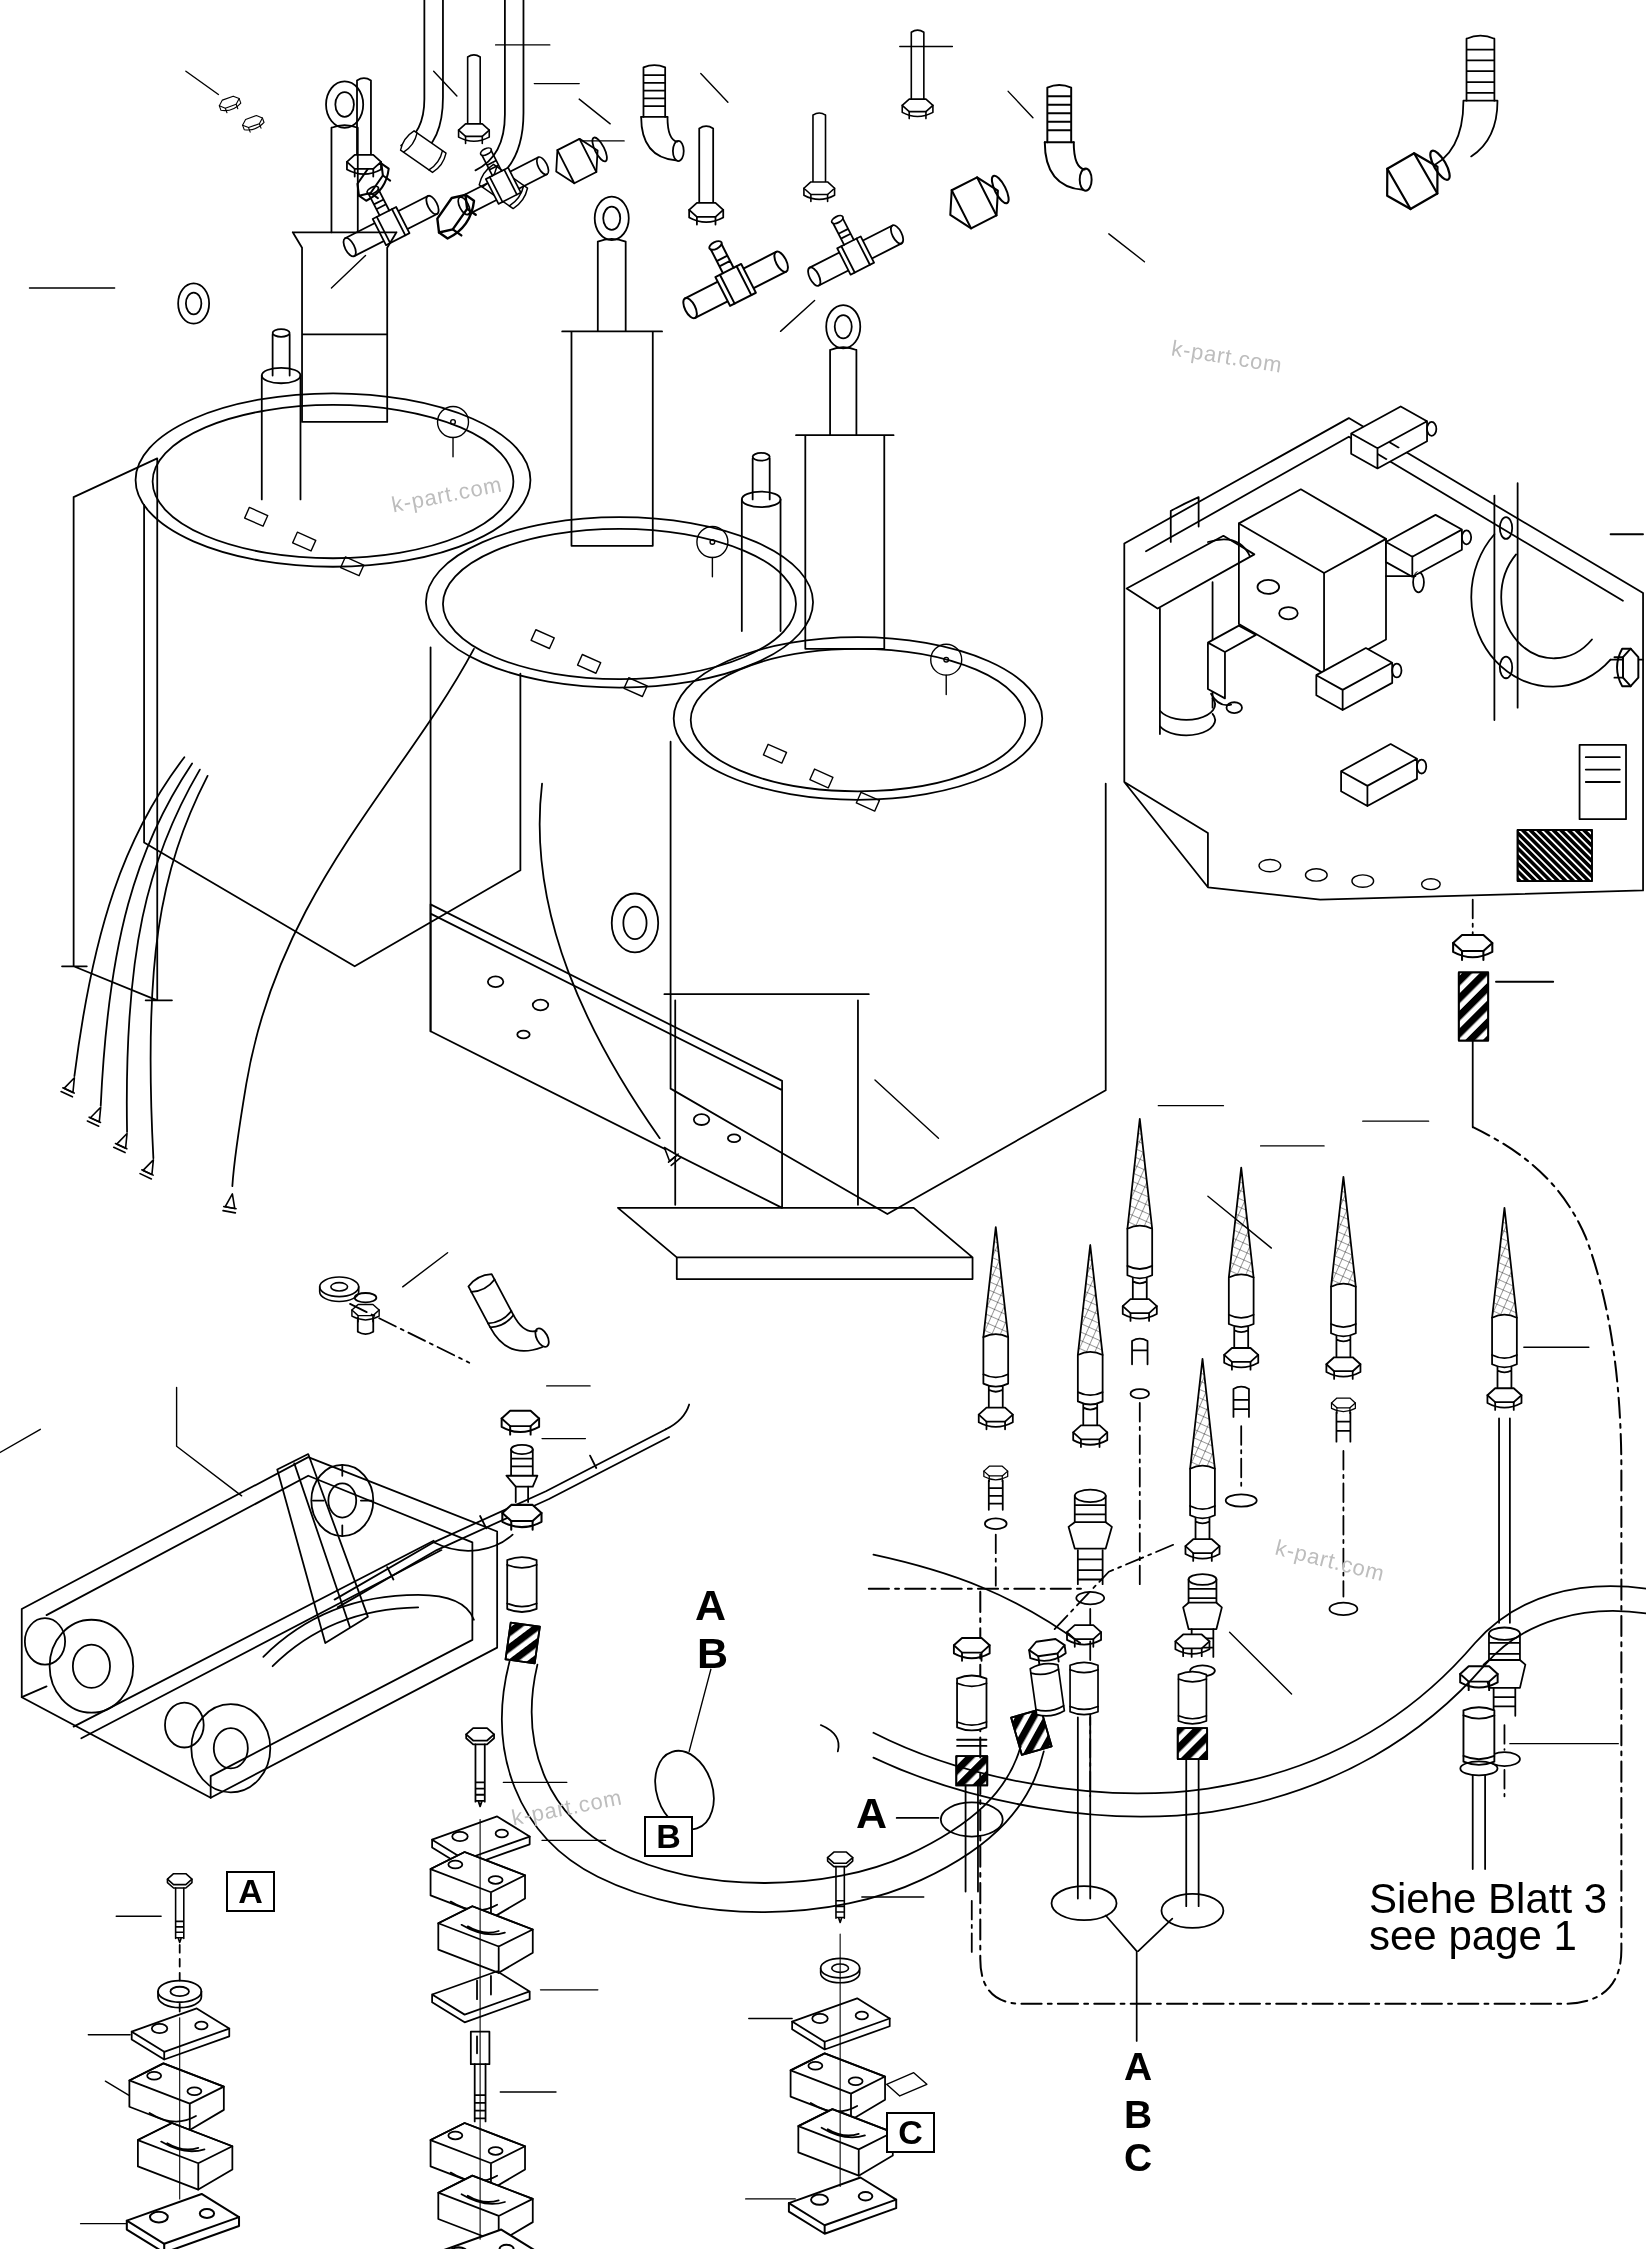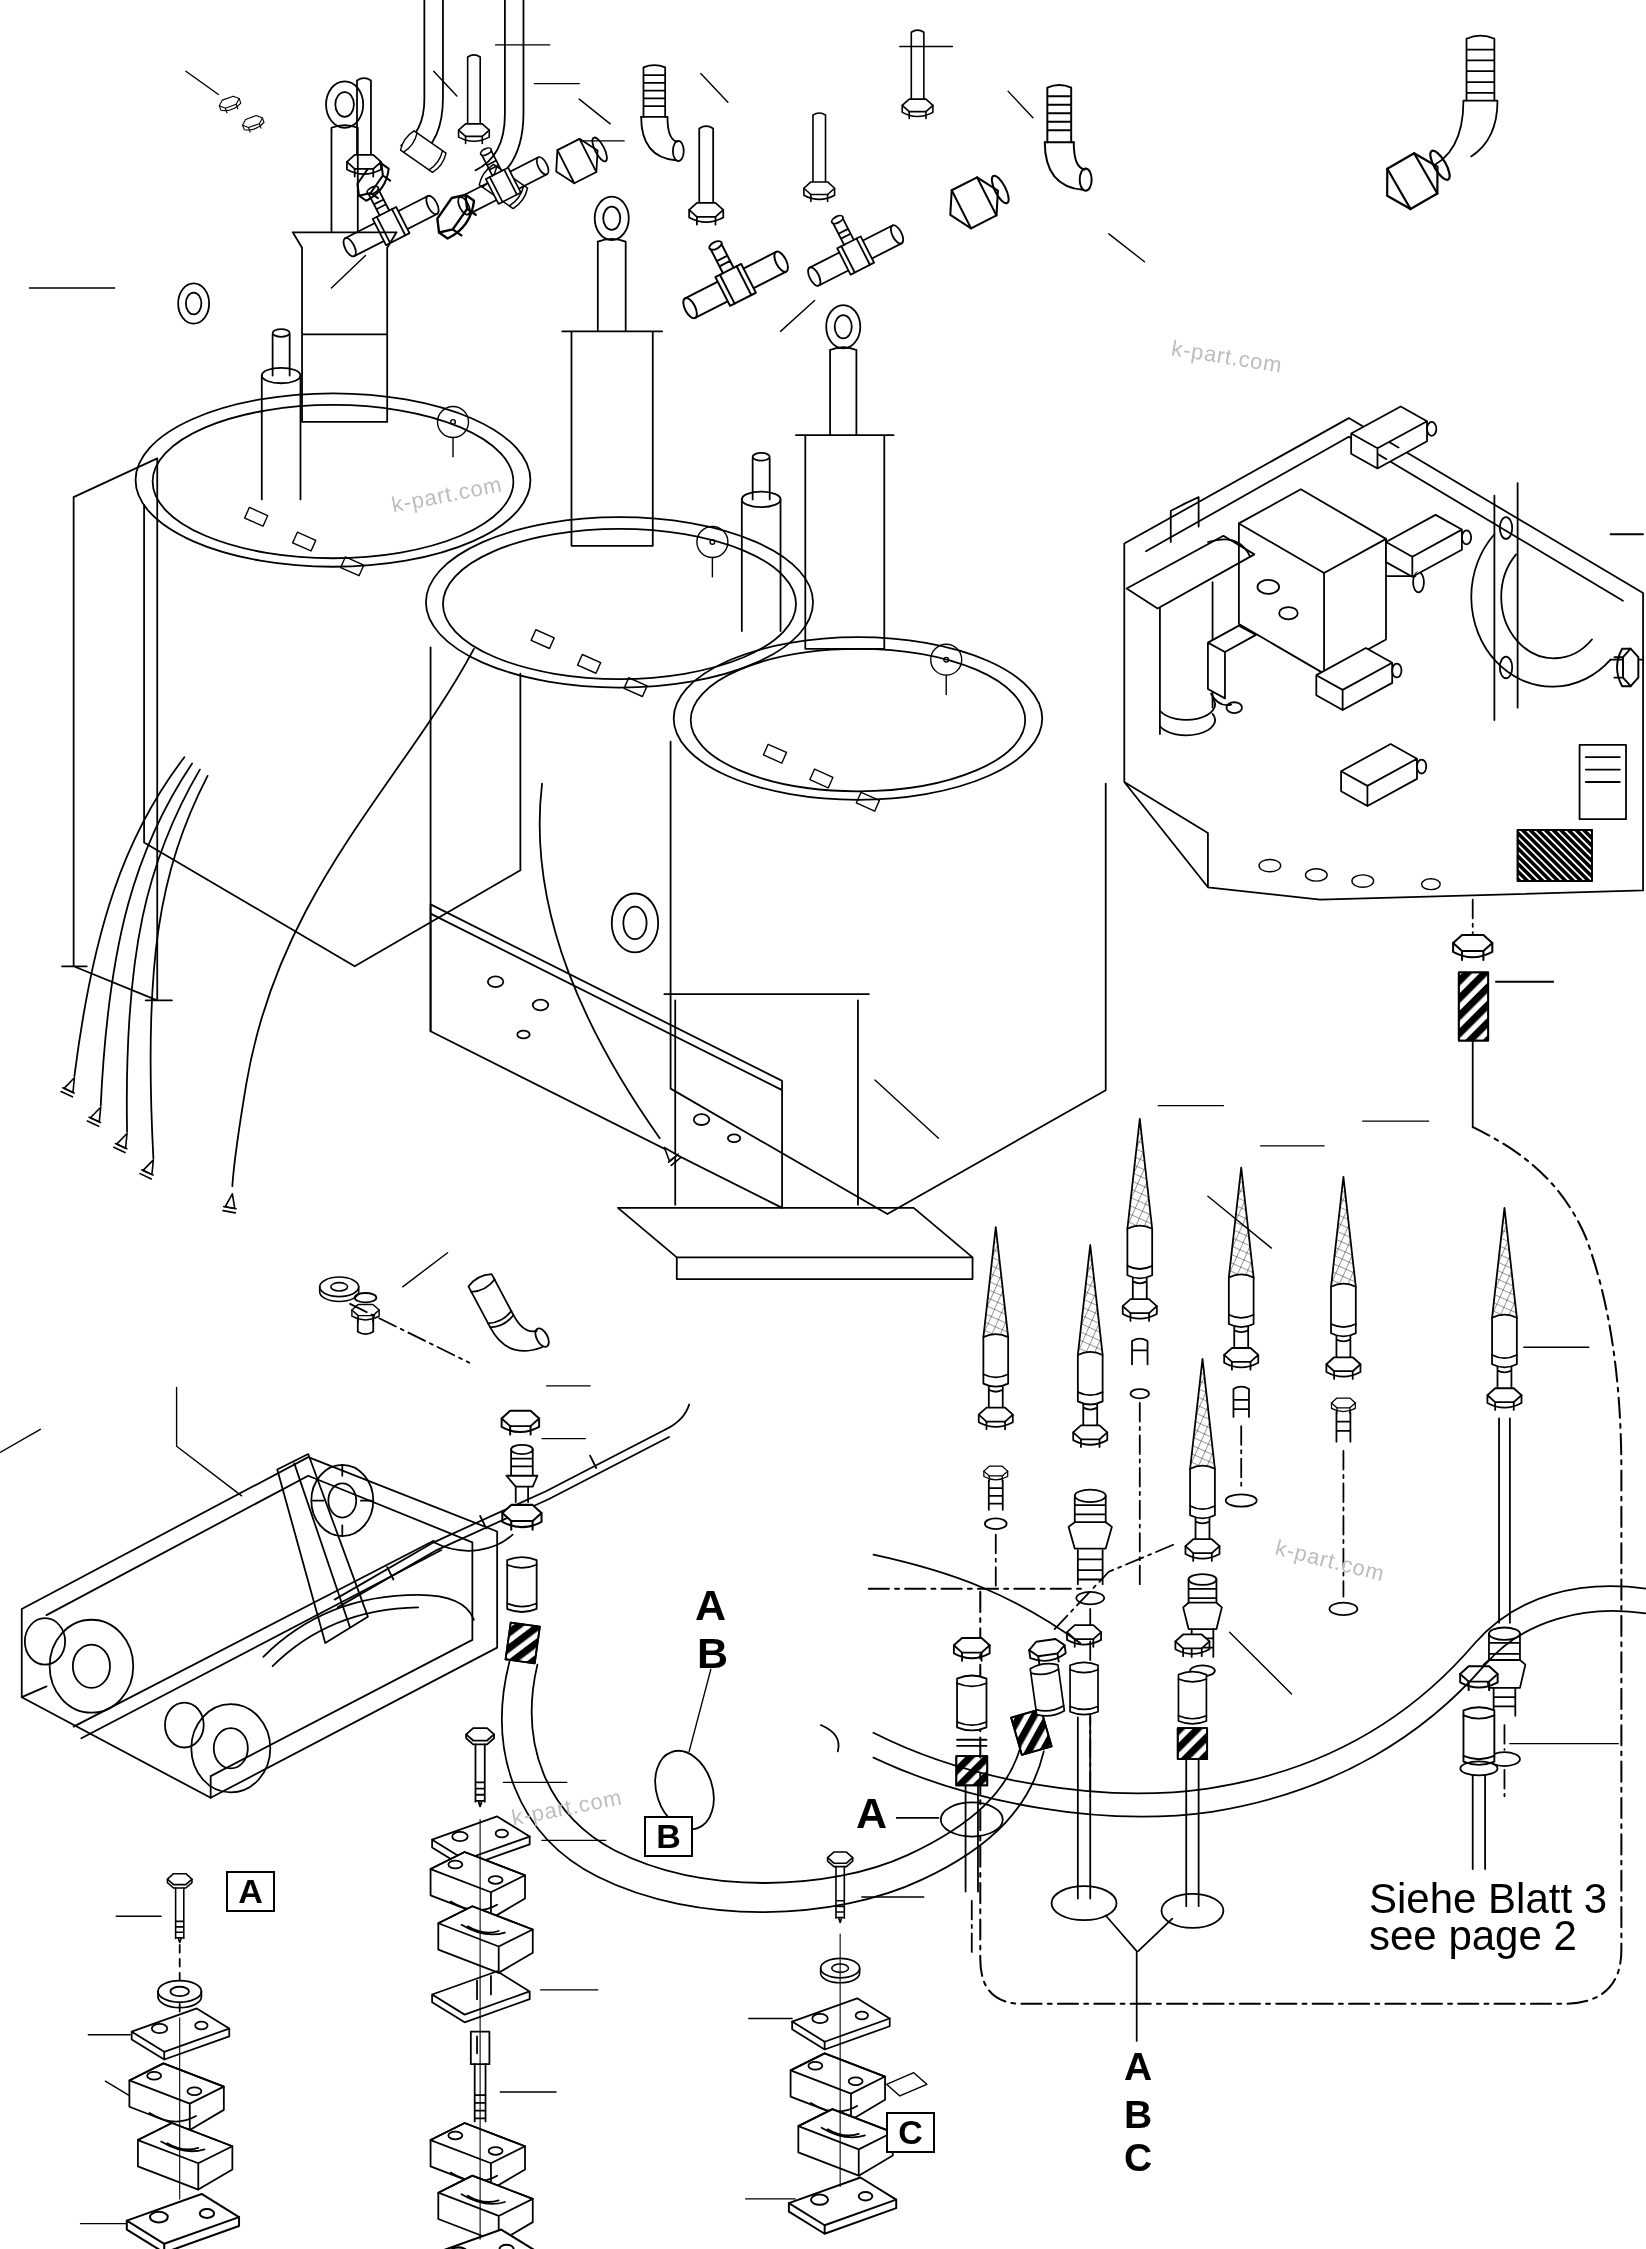--- a/index.html
+++ b/index.html
@@ -555,21 +555,21 @@
     </div>
 <div class="refbox" style="left:886px;top:2112px;">
       <span>C</span>
     </div>
 
 <div class="stk" style="top:2047px;">A</div>
 <div class="stk" style="top:2095px;">B</div>
 <div class="stk" style="top:2138px;">C</div>
 
 <div class="note" style="top:1875px;">Siehe Blatt 3</div>
-<div class="note" style="top:1912px;">see page 2</div>
+<div class="note" style="top:1912px;">see page 1</div>
 
 <div class="wm" style="left:1171px;top:344px;transform:rotate(9deg);">k-part.com</div>
 <div class="wm" style="left:391px;top:482px;transform:rotate(-11deg);">k-part.com</div>
 <div class="wm" style="left:1274px;top:1548px;transform:rotate(14deg);">k-part.com</div>
 <div class="wm" style="left:511px;top:1795px;transform:rotate(-11deg);">k-part.com</div>
 
 </div>
 
 
 </body></html>

